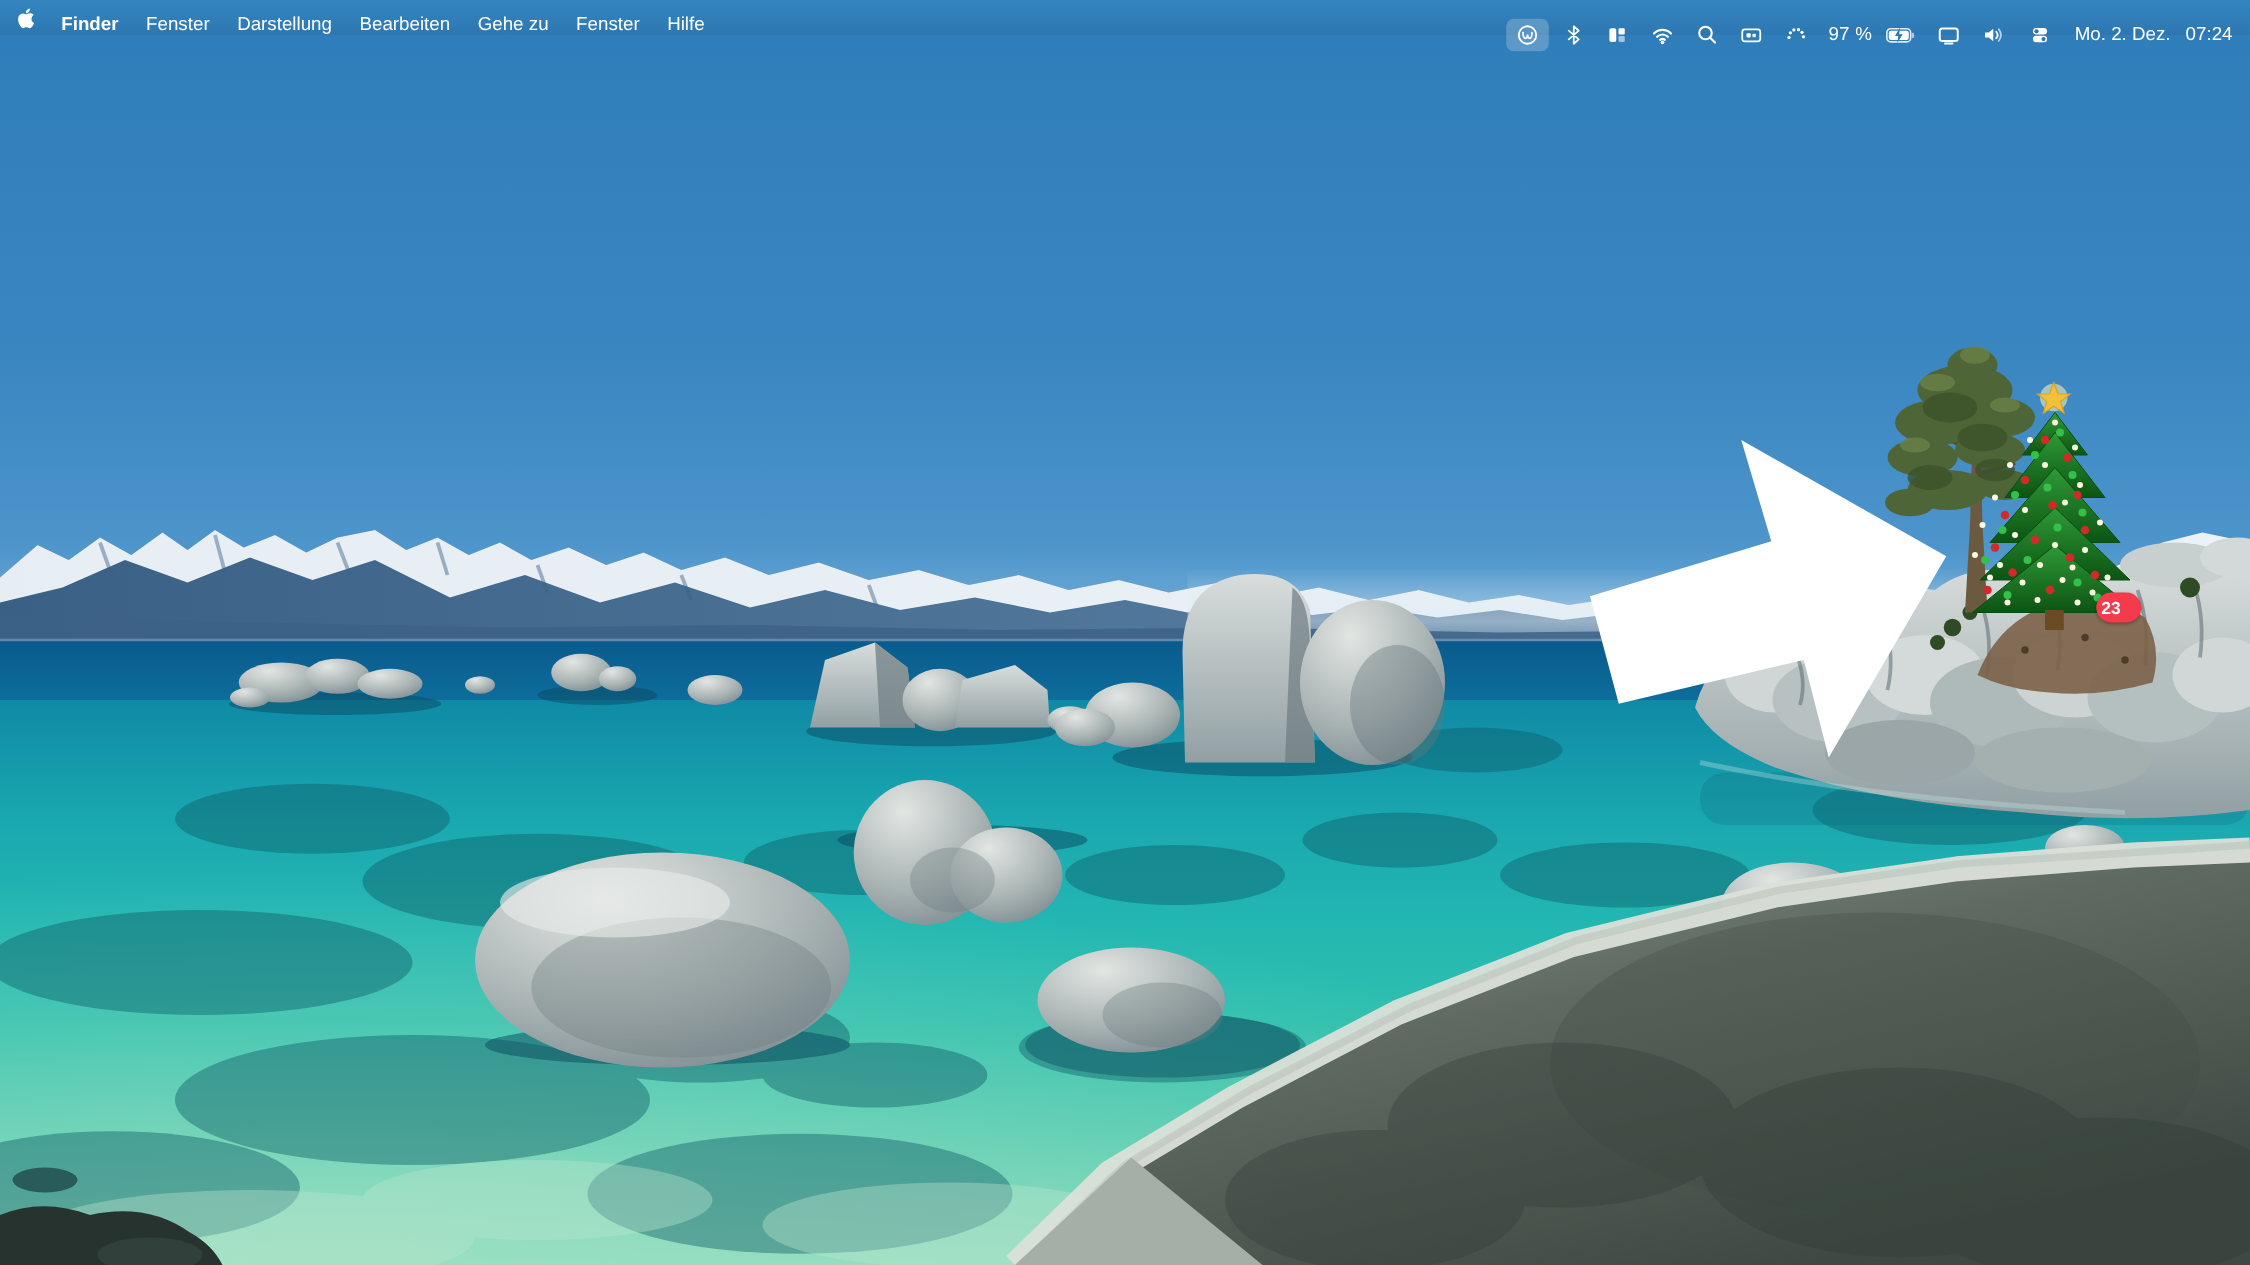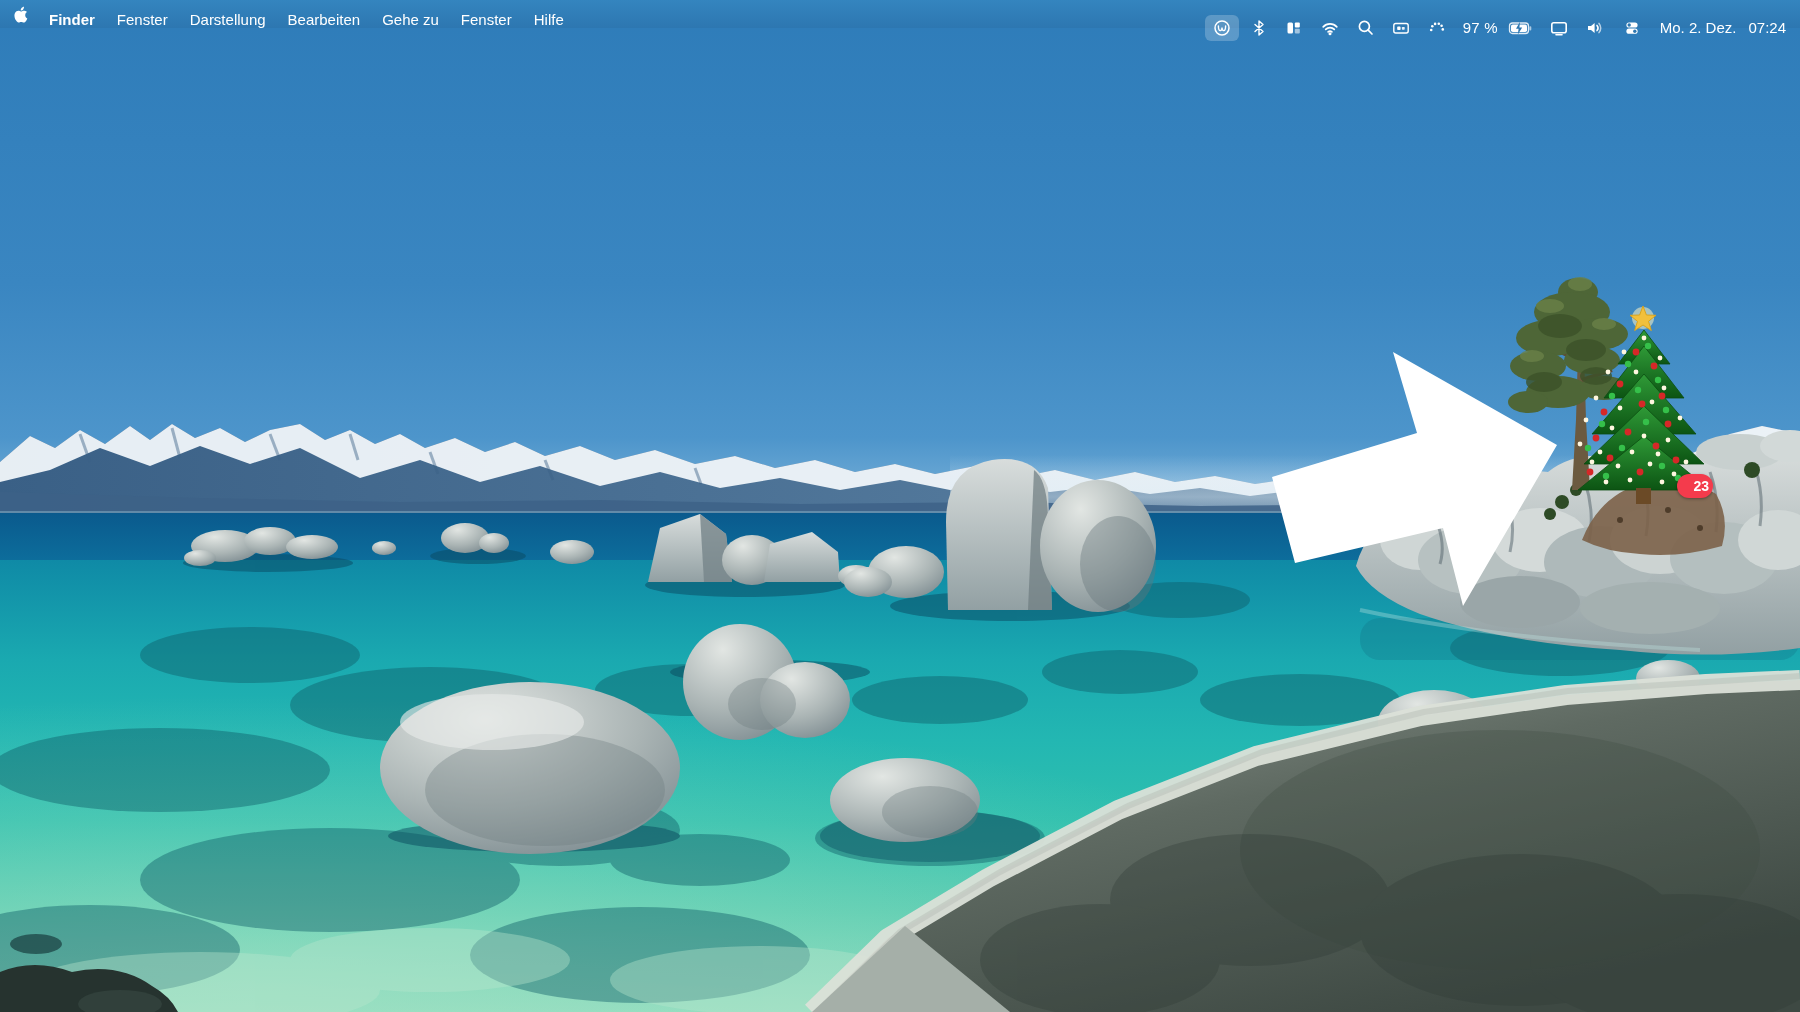--- a/index.html
+++ b/index.html
@@ -20,21 +20,21 @@
   .sicon{display:flex;align-items:center;justify-content:center;height:22px;padding:0 8px;}
   .sicon svg{display:block;}
   .sicon.active{background:rgba(255,255,255,.22);border-radius:6px;margin:0 3px;padding:2px 7px;}
   .sbtext{padding:0 2px 0 8px;letter-spacing:.2px;}
   .sdate{padding:0 6px 0 10px;white-space:nowrap;}
   .stime{padding:0 0 0 6px;white-space:nowrap;font-variant-numeric:tabular-nums;text-align:right;}
 
   
   .badge{position:absolute;left:1677px;top:474px;min-width:36px;height:24px;
     background:#f43b4c;border-radius:13px;color:#fff;font-size:14px;font-weight:700;
-    display:flex;align-items:center;justify-content:flex-end;padding:0 4px;box-sizing:border-box;
+    display:flex;align-items:center;justify-content:flex-start;padding:0 4px;box-sizing:border-box;
     box-shadow:0 1px 3px rgba(0,0,0,.35);z-index:30;}
 </style>
 </head>
 <body>
 
 <div class="stage">
 
 <svg class="wallpaper" viewBox="0 0 1800 1012" preserveAspectRatio="none">
   <defs>
     <linearGradient id="sky" x1="0" y1="0" x2="0" y2="1">

